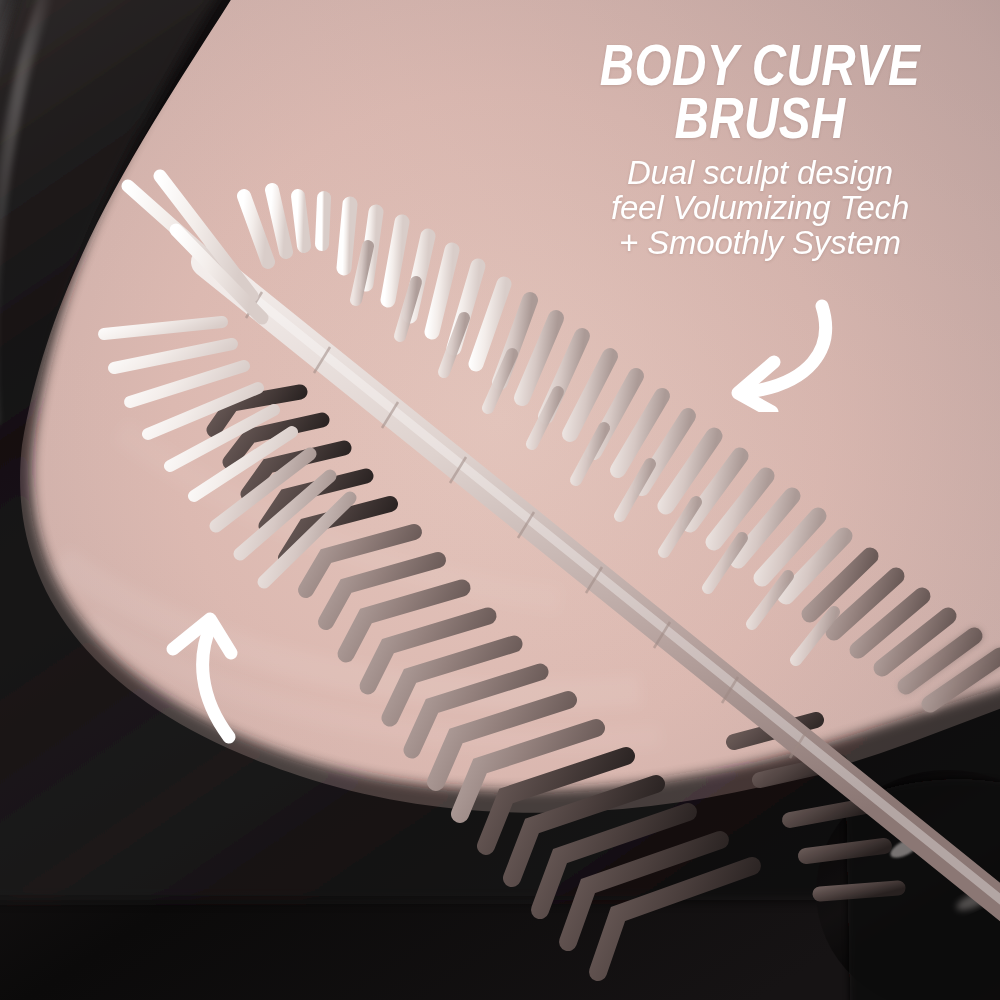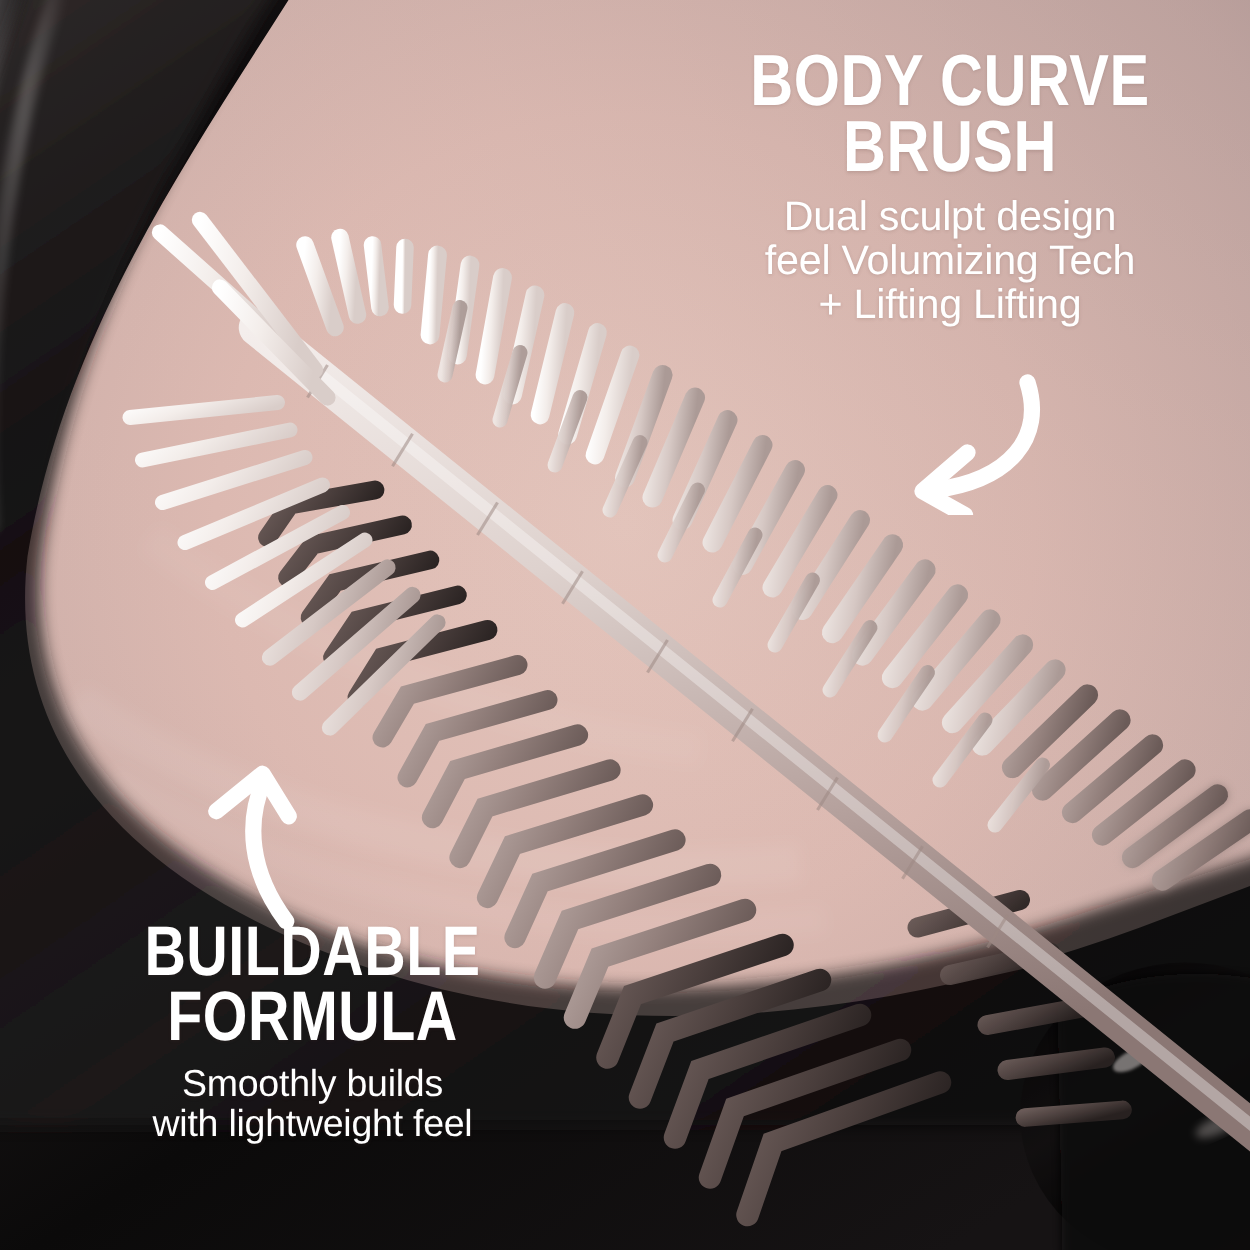--- a/index.html
+++ b/index.html
@@ -2,21 +2,21 @@
 <html><head>
 <meta charset="utf-8">
 <title>Body Curve Brush</title>
 <style>
   html,body{margin:0;padding:0;}
   body{
     width:1000px;height:1000px;overflow:hidden;
     font-family:"Liberation Sans", sans-serif;
     background:#dcb9b1;
   }
-  #stage{position:relative;width:1000px;height:1000px;overflow:hidden;}
+  #stage{position:relative;width:1000px;height:1000px;overflow:hidden;font-style:italic;}
   #bg{position:absolute;inset:0;}
   #art{position:absolute;inset:0;}
 
   .txtblock{position:absolute;text-align:center;color:#fff;}
 
   
   #cb-top{left:540px;top:38px;width:440px;}
   #cb-bottom{left:40px;top:735px;width:420px;}
 
   .headline{
@@ -311,38 +311,28 @@
   </svg>
 
   <div class="txtblock" id="cb-top">
     <div class="headline">
       <div>BODY CURVE</div>
       <div>BRUSH</div>
     </div>
     <div class="subline">
       <div>Dual sculpt design</div>
       <div>feel Volumizing Tech</div>
-      <div>+ Lifting Lifting</div>
+      <div>+ Smoothly System</div>
     </div>
   </div>
 
   <svg class="arrow" id="arrow-top" viewBox="0 0 170 120">
     <path d="M 132 14 C 146 58 118 92 58 100" stroke="#fff" stroke-width="13" fill="none" stroke-linecap="round"></path>
     <path d="M 84 70 L 48 101 L 82 120" stroke="#fff" stroke-width="13" fill="none" stroke-linecap="round" stroke-linejoin="round"></path>
   </svg>
 
-  <div class="txtblock" id="cb-bottom">
-    <div class="headline">
-      <div>BUILDABLE</div>
-      <div>FORMULA</div>
-    </div>
-    <div class="subline">
-      <div>Smoothly builds</div>
-      <div>with lightweight feel</div>
-    </div>
-  </div>
 
   <svg class="arrow" id="arrow-bottom" viewBox="0 0 130 140">
     <path d="M 74 132 C 44 92 42 52 56 20" stroke="#fff" stroke-width="13" fill="none" stroke-linecap="round"></path>
     <path d="M 18 44 L 55 14 L 76 48" stroke="#fff" stroke-width="13" fill="none" stroke-linecap="round" stroke-linejoin="round"></path>
   </svg>
 
 </div>
 
 </body></html>

